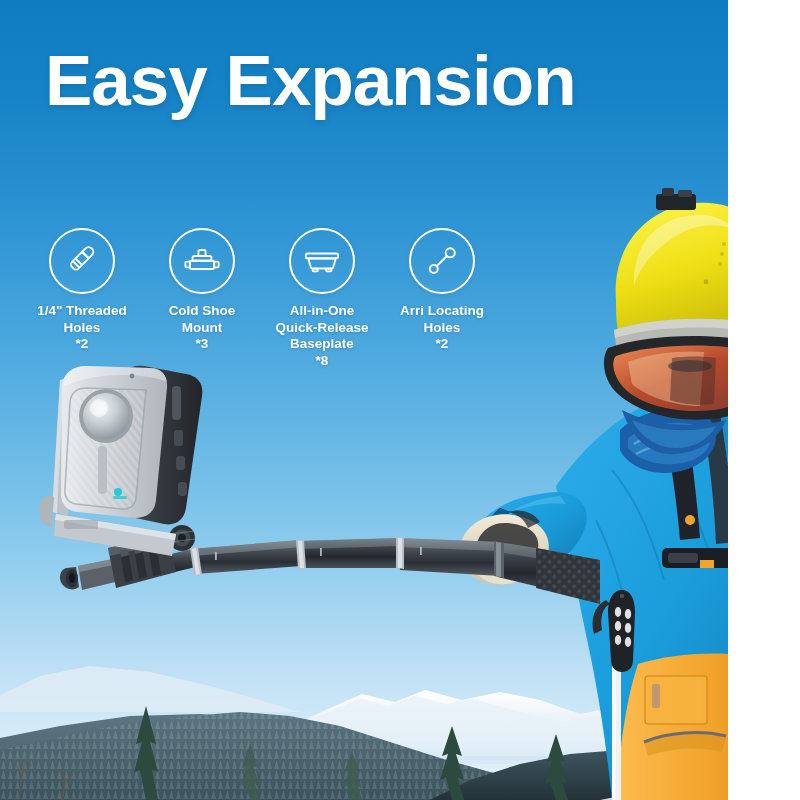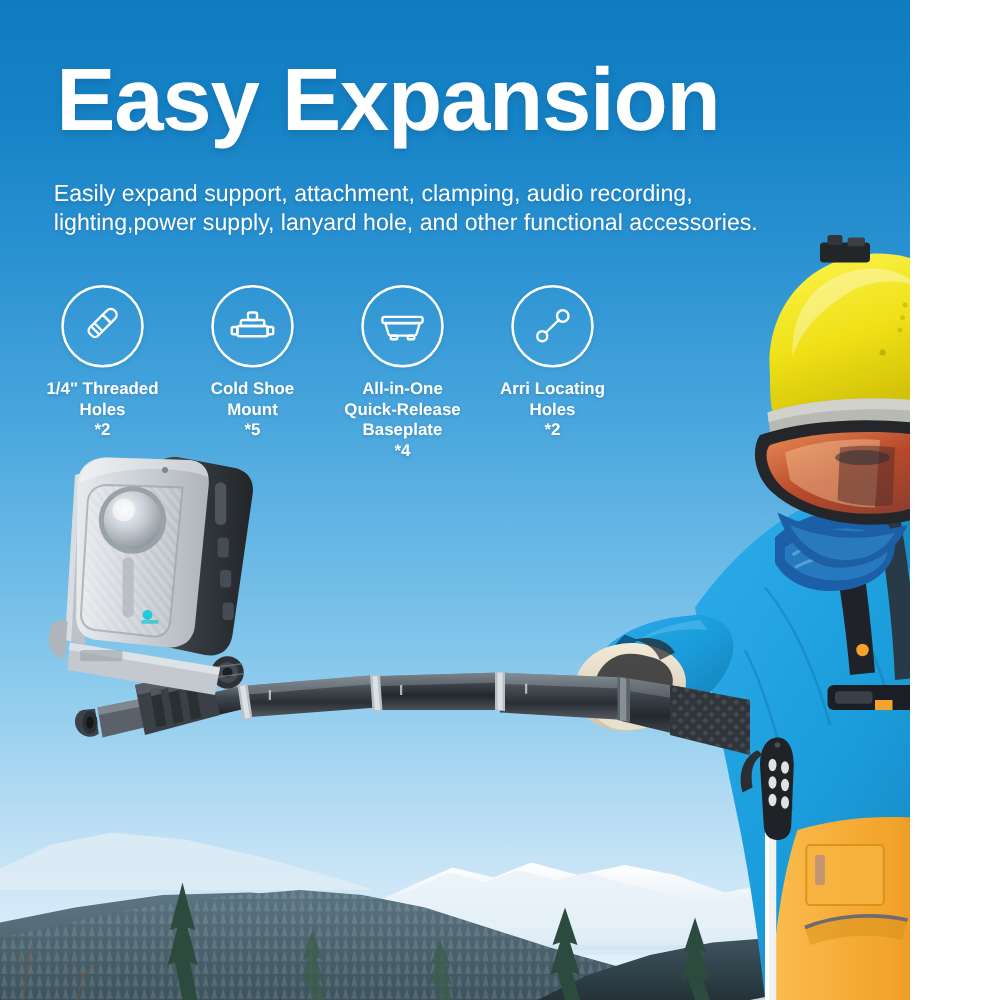--- a/index.html
+++ b/index.html
@@ -118,21 +118,20 @@
 
     <g stroke="#6b5a4a" stroke-width="1.4" opacity=".6" fill="none">
       <path d="M18,800 L22,774 M22,774 L14,762 M22,774 L32,764 M22,774 L26,756"></path>
       <path d="M62,800 L66,780 M66,780 L58,770 M66,780 L76,772"></path>
     </g>
 
     <path d="M600,800 L640,792 L700,788 L760,792 L800,796 L800,800 Z" fill="#eef6fb" opacity=".85"></path>
   </svg>
 
   <div class="title">Easy Expansion</div>
-  <div class="subtitle">Easily expand support, attachment, clamping, audio recording, lighting,power supply, lanyard hole, and other functional accessories.</div>
 
   <div class="features">
 
     <div class="feature">
       <div class="fcircle">
         <svg width="40" height="40" viewBox="0 0 40 40" fill="none" stroke="#ffffff" stroke-width="1.9" stroke-linecap="round" stroke-linejoin="round">
           <path d="M23.5,7.5 a4.6,4.6 0 0 1 6.6,6.4 l-3.4,3.4 -6.6,-6.5 z"></path>
           <path d="M20.1,10.8 L26.7,17.3 L16.4,27.6 a3.4,3.4 0 0 1 -4.8,0 l-1.7,-1.7 a3.4,3.4 0 0 1 0,-4.8 z"></path>
           <path d="M14.0,18.0 L19.2,23.2 M11.8,21.0 L16.8,26.0"></path>
         </svg>
@@ -147,36 +146,36 @@
         <svg width="40" height="40" viewBox="0 0 40 40" fill="none" stroke="#ffffff" stroke-width="1.9" stroke-linecap="round" stroke-linejoin="round">
           <rect x="16.4" y="9.0" width="7.2" height="6.0" rx="1.6"></rect>
           <path d="M12.2,15.0 h15.6 a1.6,1.6 0 0 1 1.6,1.6 v3.2 h-18.8 v-3.2 a1.6,1.6 0 0 1 1.6,-1.6 z"></path>
           <path d="M9.6,19.8 h20.8 a1.8,1.8 0 0 1 1.8,1.8 v4.6 a1.8,1.8 0 0 1 -1.8,1.8 h-20.8 a1.8,1.8 0 0 1 -1.8,-1.8 v-4.6 a1.8,1.8 0 0 1 1.8,-1.8 z"></path>
           <rect x="3.4" y="20.6" width="4.6" height="5.8" rx="1.2"></rect>
           <rect x="32.0" y="20.6" width="4.6" height="5.8" rx="1.2"></rect>
         </svg>
       </div>
       <div class="flabel" style="white-space:pre-line;">Cold Shoe
 Mount
-*5</div>
+*3</div>
     </div>
 
     <div class="feature">
       <div class="fcircle">
         <svg width="42" height="42" viewBox="0 0 42 42" fill="none" stroke="#ffffff" stroke-width="1.9" stroke-linecap="round" stroke-linejoin="round">
           <path d="M6.5,13.5 h29 a1.6,1.6 0 0 1 1.6,1.6 v1.6 a1.6,1.6 0 0 1 -1.6,1.6 h-29 a1.6,1.6 0 0 1 -1.6,-1.6 v-1.6 a1.6,1.6 0 0 1 1.6,-1.6 z"></path>
           <path d="M7.2,18.6 h27.6 l-2.6,8.6 a1.8,1.8 0 0 1 -1.7,1.3 h-19 a1.8,1.8 0 0 1 -1.7,-1.3 z"></path>
           <rect x="11.6" y="28.6" width="5.2" height="2.8" rx="0.8"></rect>
           <rect x="25.2" y="28.6" width="5.2" height="2.8" rx="0.8"></rect>
         </svg>
       </div>
       <div class="flabel" style="white-space:pre-line;">All-in-One
 Quick-Release
 Baseplate
-*4</div>
+*8</div>
     </div>
 
     <div class="feature">
       <div class="fcircle">
         <svg width="40" height="40" viewBox="0 0 40 40" fill="none" stroke="#ffffff" stroke-width="1.9" stroke-linecap="round" stroke-linejoin="round">
           <circle cx="11.8" cy="28.0" r="4.0"></circle>
           <circle cx="28.2" cy="11.8" r="4.6"></circle>
           <path d="M14.8,25.0 L25.2,14.8"></path>
         </svg>
       </div>

